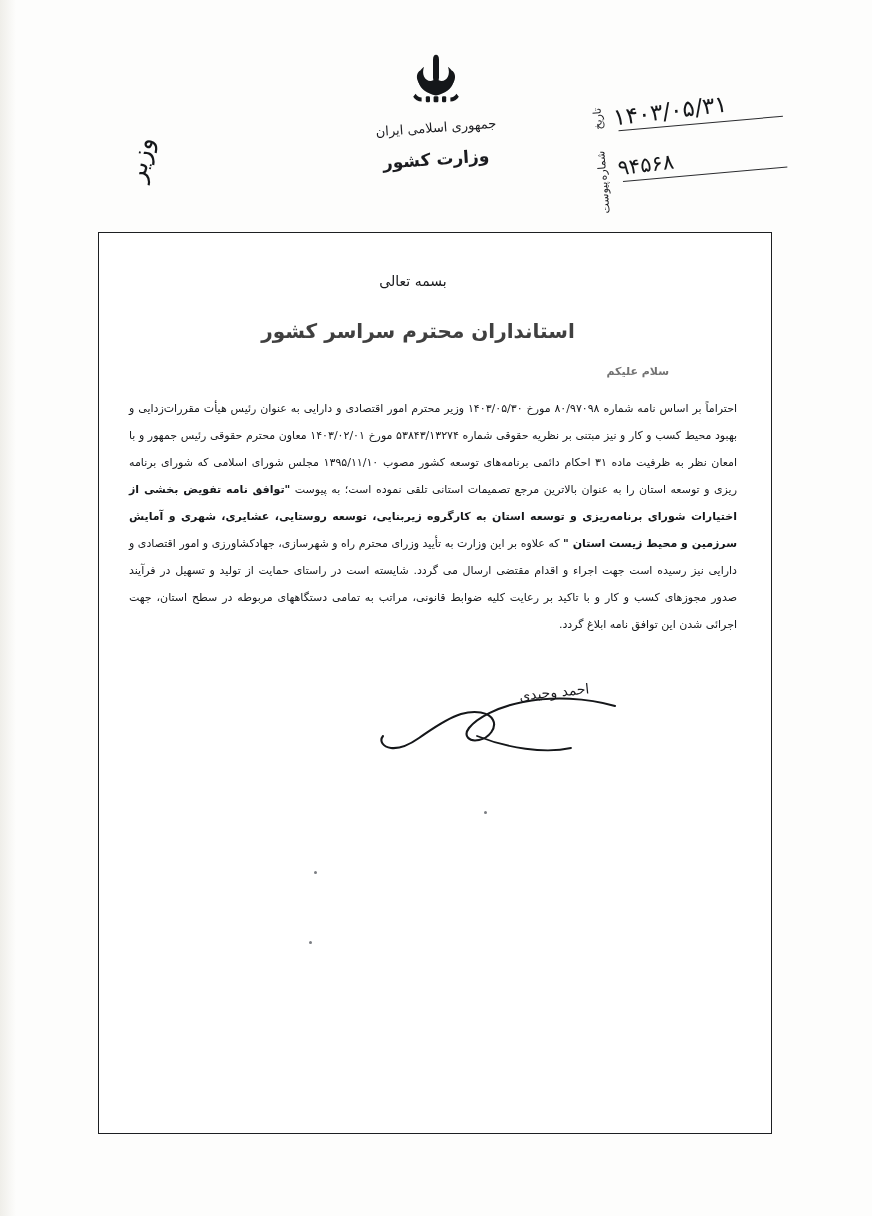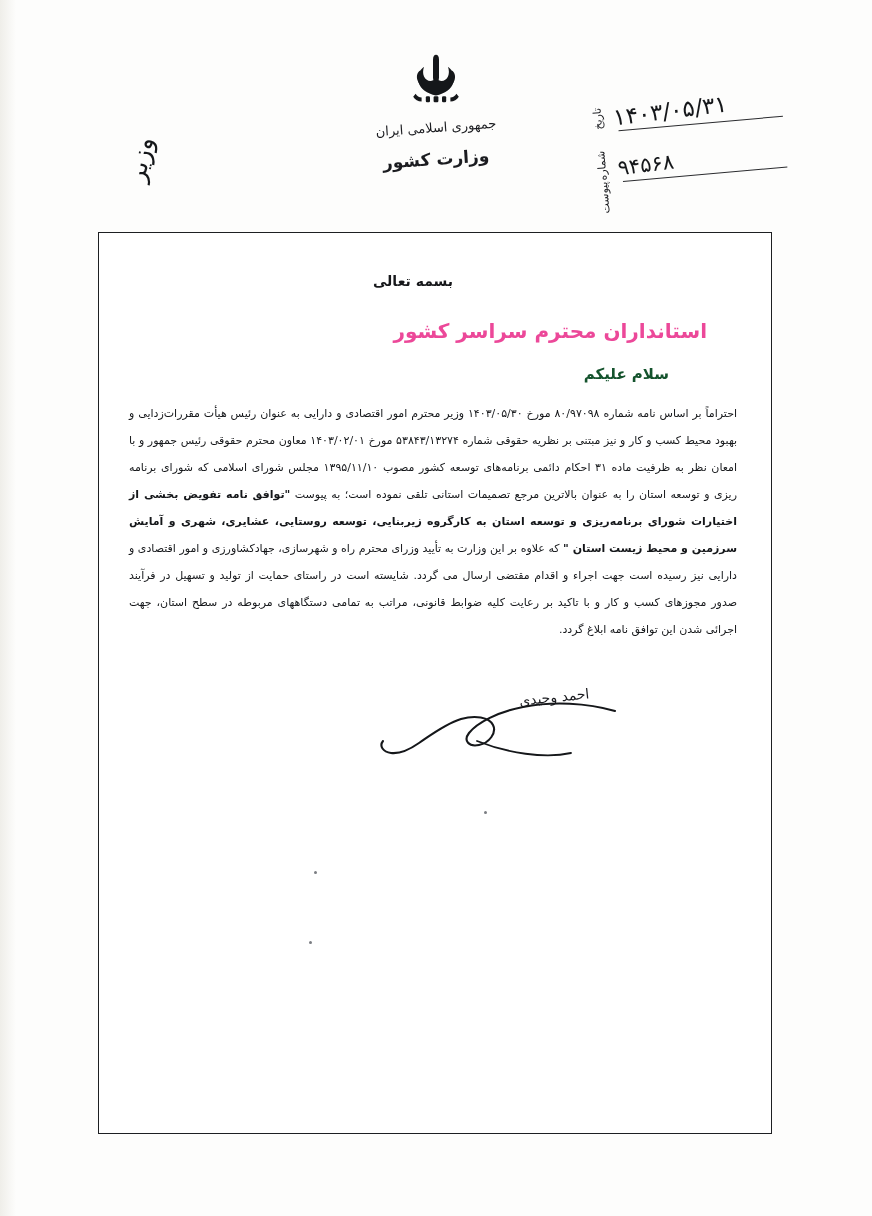--- a/index.html
+++ b/index.html
@@ -131,38 +131,38 @@
     left: 30px;
     bottom: 10px;
   }
 
   .bismillah {
     text-align: center;
     font-size: 14px;
     margin: 22px auto 30px auto;
     padding-right: 40px;
     color: #17181b;
-    font-weight: bold;
   }
 
   .addressee {
+    text-align: center;
     font-size: 20px;
     font-weight: bold;
     letter-spacing: 0.2px;
     margin: 8px 0 22px 0;
     padding-right: 30px;
-    color: #ec4899;
+    color: #404040;
   }
 
   .salutation {
-    font-size: 15px;
+    font-size: 11px;
     font-weight: bold;
     margin: 0 8px 18px 0;
     padding-right: 60px;
-    color: #14532d;
+    color: #737373;
   }
 
   .para {
     font-size: 11px;
     line-height: 2.45;
     text-align: justify;
     text-align-last: right;
     color: #15171a;
     margin: 0;
   }

